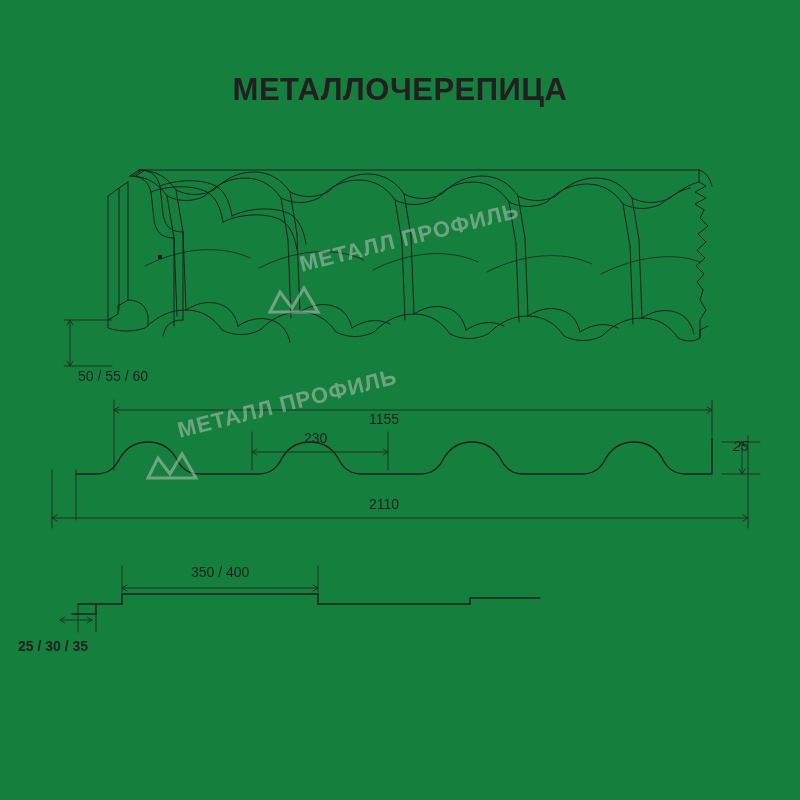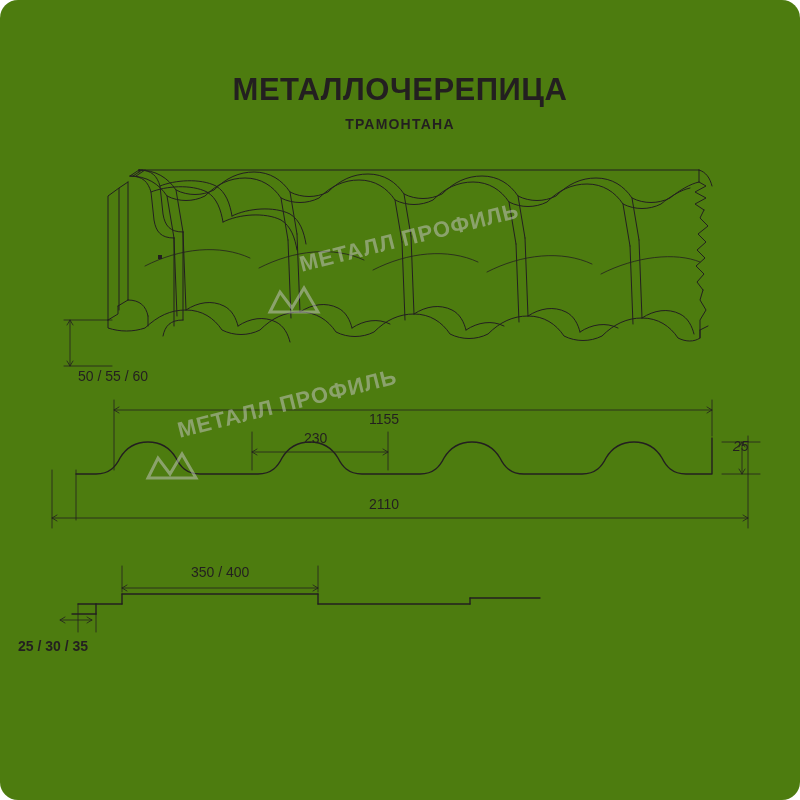--- a/index.html
+++ b/index.html
@@ -7,23 +7,22 @@
     padding: 0;
     background: #ffffff;
   }
   body {
     font-family: "Liberation Sans", sans-serif;
   }
   #page {
     position: relative;
     width: 800px;
     height: 800px;
-    background: #4d7c0f;
+    background: #15803d;
     overflow: hidden;
-    border-radius: 18px;
   }
   .title {
     position: absolute;
     left: 0;
     top: 72px;
     width: 800px;
     text-align: center;
     font-size: 31px;
     font-weight: bold;
     letter-spacing: 0.5px;
@@ -64,21 +63,20 @@
     letter-spacing: 1px;
     white-space: nowrap;
   }
 </style>
 </head>
 <body>
 
 <div id="page">
 
   <div class="title">МЕТАЛЛОЧЕРЕПИЦА</div>
-  <div class="subtitle">ТРАМОНТАНА</div>
 
   <svg width="800" height="800" viewBox="0 0 800 800">
     <g fill="none" stroke="#231f20" stroke-width="1" stroke-linejoin="round" stroke-linecap="round">
 
       <g>
 
         <path d="M139 170 L699 170" stroke-width="1"></path>
 
         <path d="M139 170 L130 176 M142 170 L133 176 M145 170 L136 176"></path>
 

